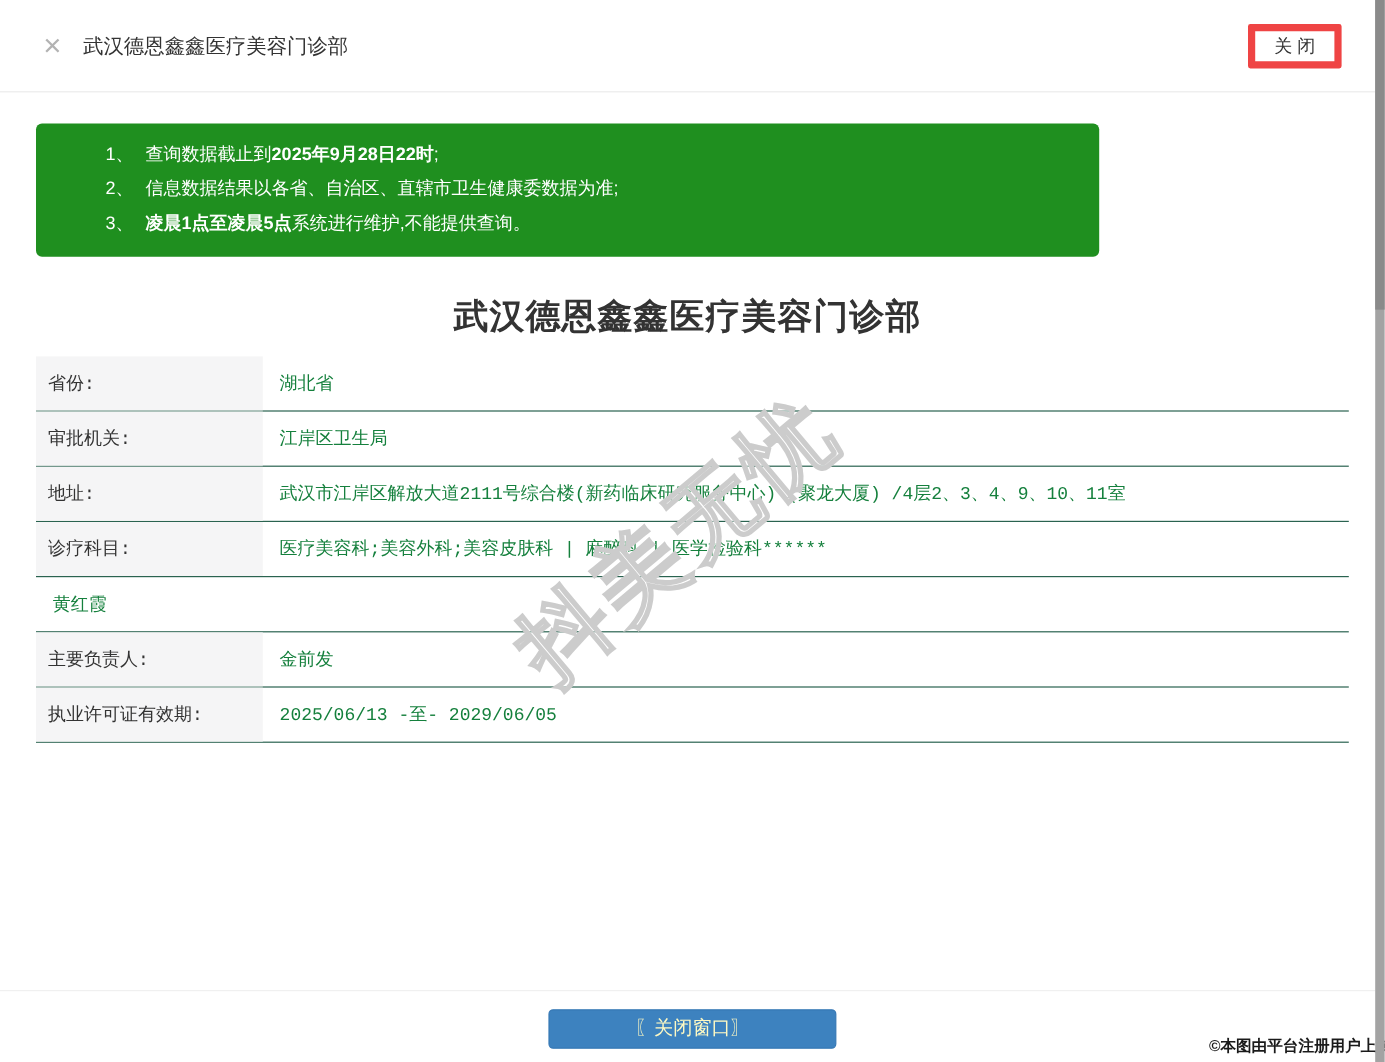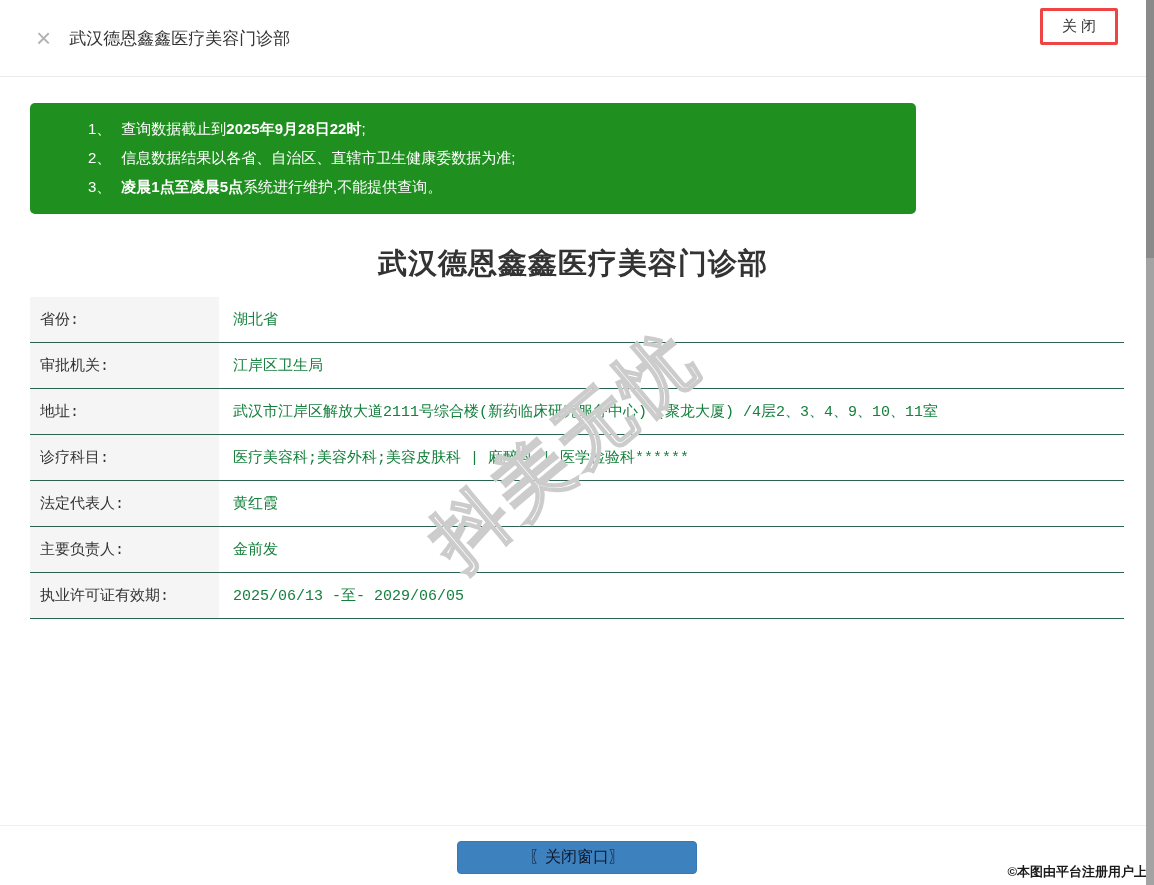--- a/index.html
+++ b/index.html
@@ -26,24 +26,24 @@
     color: #b3b3b3;
     cursor: pointer;
     font-weight: 400;
   }
   .header-title {
     margin-left: 18px;
     font-size: 17px;
     color: #333;
   }
   .btn-close-top {
-    position: absolute; right: 28px; top: 8px;
+    position: absolute; right: 28px; top: 20px;
     width: 78px; height: 37px;
     background: #fff;
-    border: 3px solid #ef4444;
+    border: 6px solid #ef4444;
     border-radius: 2px;
     font-size: 15px; color: #333;
     display: flex; align-items: center; justify-content: center;
     cursor: pointer;
   }
 
   
   .notice {
     position: absolute; top: 103px; left: 30px;
     width: 886px;
@@ -103,21 +103,21 @@
     position: absolute; top: 825px; left: 0;
     width: 1146px; height: 1px;
     background: #f0f0f0;
   }
   .btn-close-window {
     position: absolute; top: 841px; left: 457px;
     width: 240px; height: 33px;
     background: #3d82bf;
     border: 1px solid #3678b5;
     border-radius: 4px;
-    color: #0f172a;
+    color: #fef9c3;
     font-size: 16px;
     display: flex; align-items: center; justify-content: center;
     cursor: pointer;
   }
 
   
   .wm-diagonal {
     position: absolute; top: 400px; left: 393px;
     width: 345px; height: 100px;
     line-height: 100px;
@@ -199,21 +199,20 @@
       <div class="info-value">武汉市江岸区解放大道2111号综合楼(新药临床研究服务中心) (聚龙大厦) /4层2、3、4、9、10、11室</div>
     </div>
 
     <div class="info-row">
       <div class="info-label">诊疗科目:</div>
       <div class="info-value">医疗美容科;美容外科;美容皮肤科 | 麻醉科 | 医学检验科******</div>
     </div>
 
 
     <div class="info-row">
-      <div class="info-label">法定代表人:</div>
       <div class="info-value">黄红霞</div>
     </div>
 
     <div class="info-row">
       <div class="info-label">主要负责人:</div>
       <div class="info-value">金前发</div>
     </div>
 
     <div class="info-row">
       <div class="info-label">执业许可证有效期:</div>

